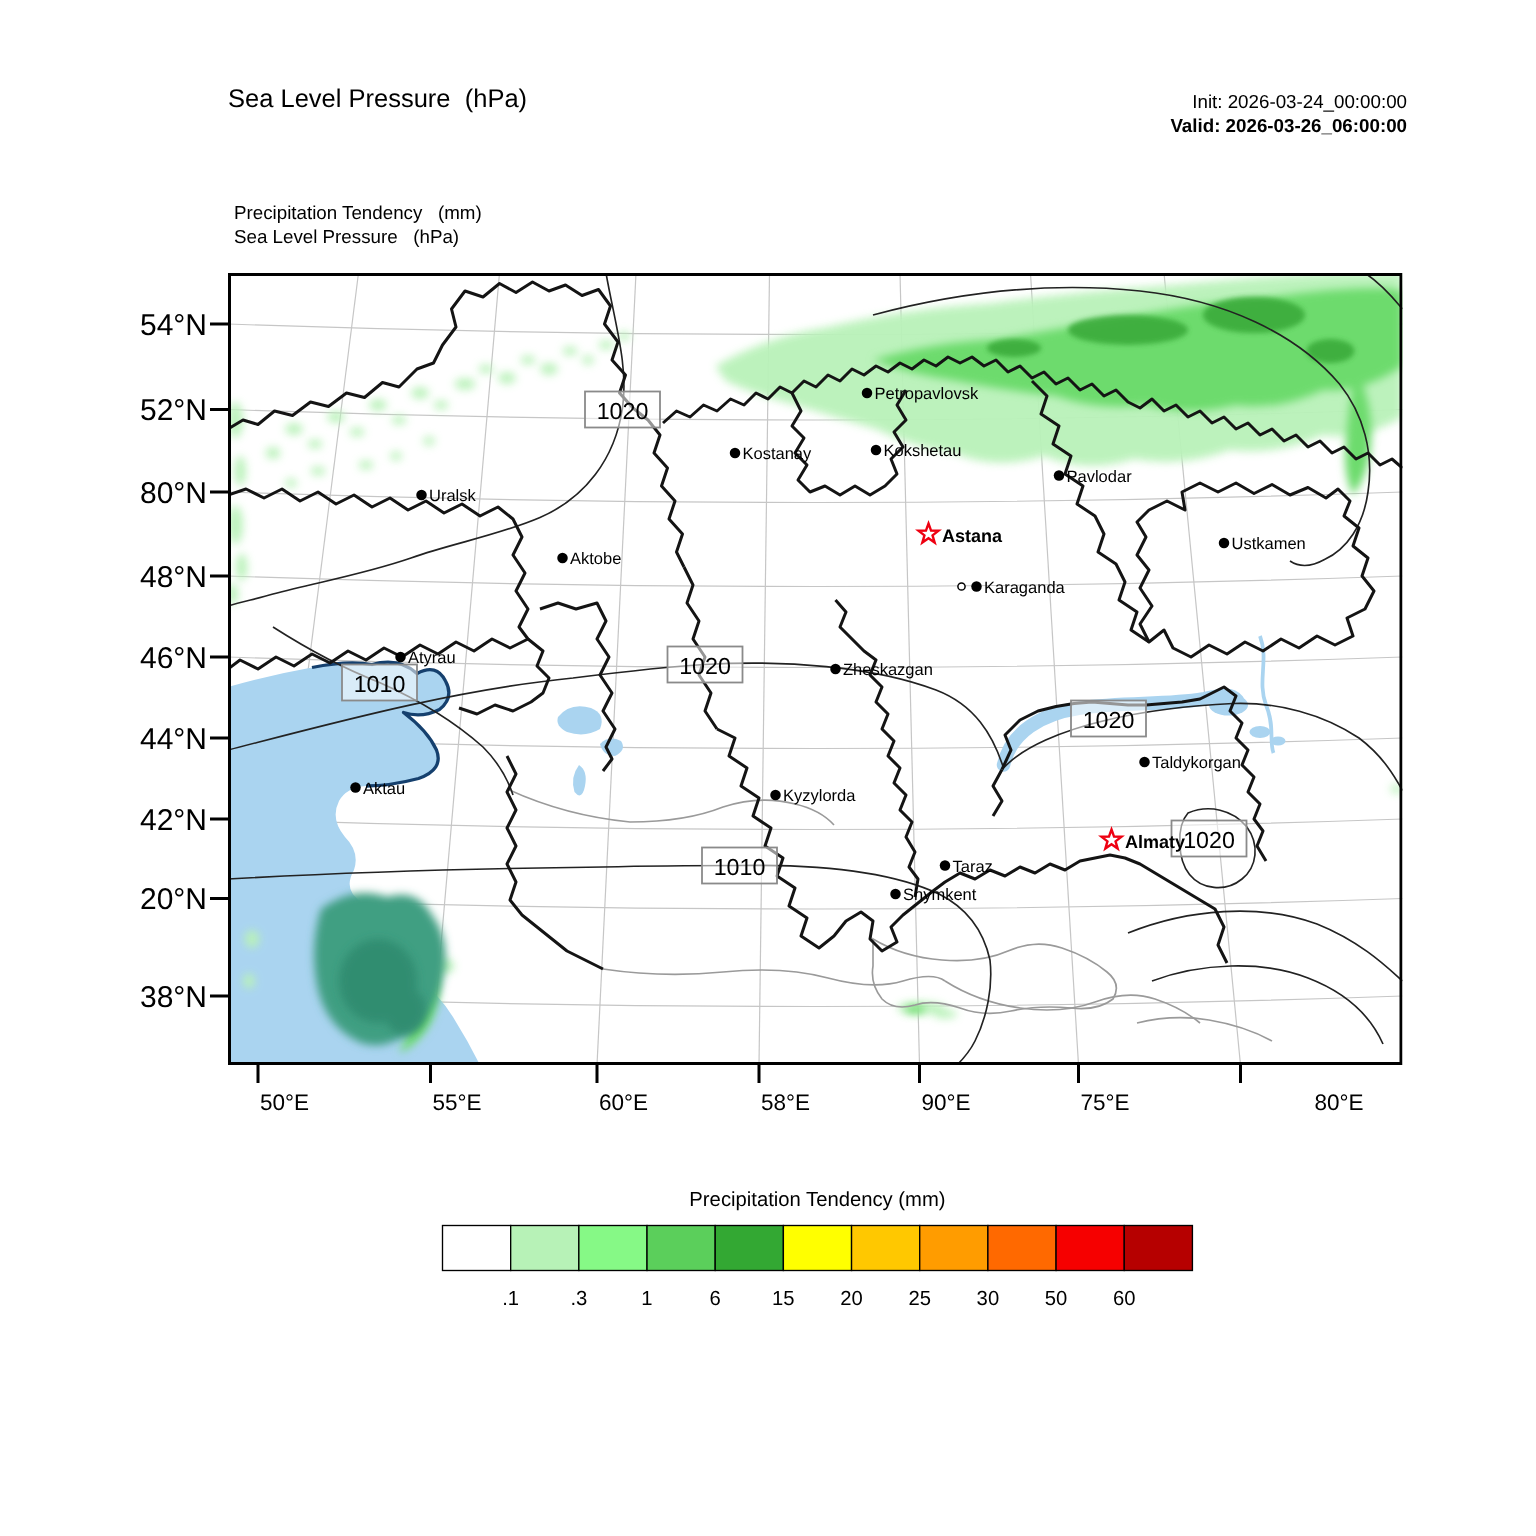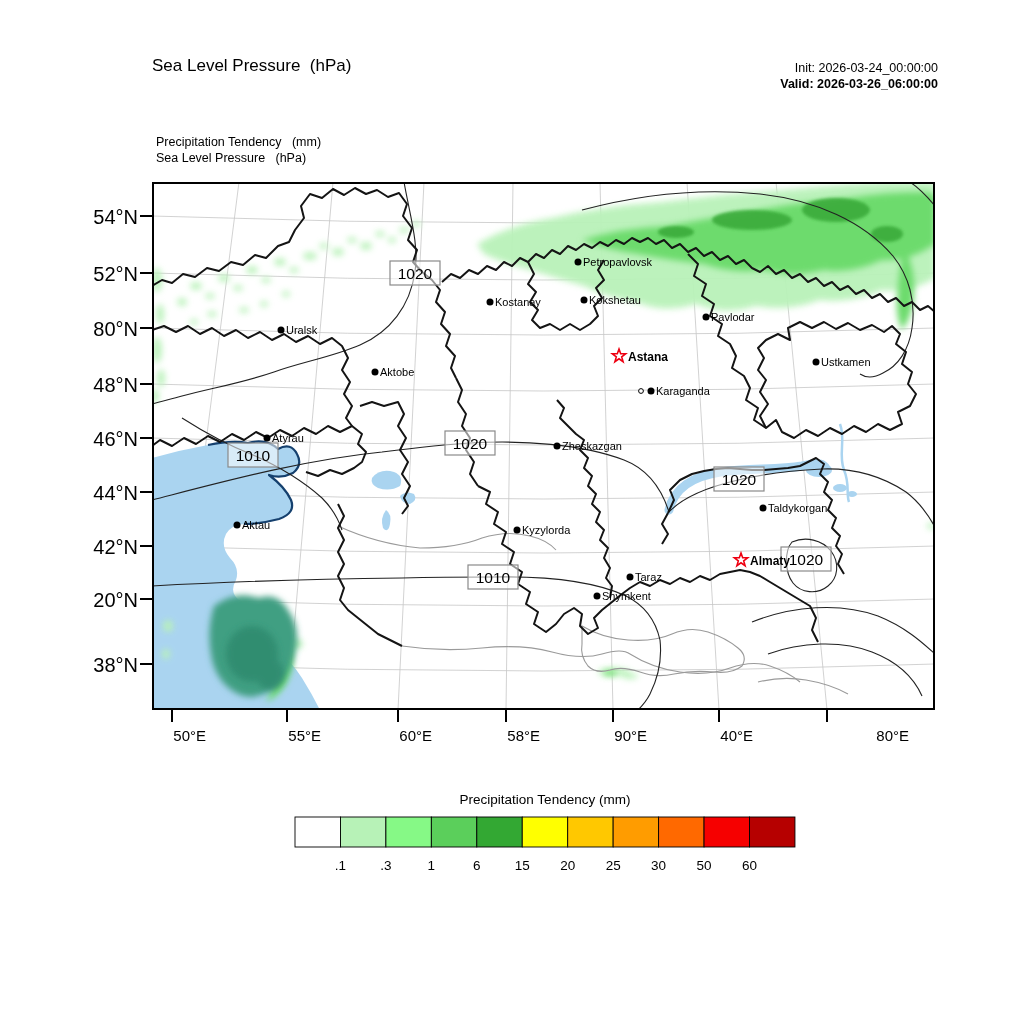--- a/index.html
+++ b/index.html
@@ -57,21 +57,21 @@
   <div class="tick-h" style="top:491px"></div>
   <div class="tick-h" style="top:545px"></div>
   <div class="tick-h" style="top:598px"></div>
   <div class="tick-h" style="top:663px"></div>
 
   <div class="lon-lbl" style="left:142px">50°E</div>
   <div class="lon-lbl" style="left:257px">55°E</div>
   <div class="lon-lbl" style="left:368px">60°E</div>
   <div class="lon-lbl" style="left:476px">58°E</div>
   <div class="lon-lbl" style="left:583px">90°E</div>
-  <div class="lon-lbl" style="left:689px">40°E</div>
+  <div class="lon-lbl" style="left:689px">75°E</div>
   <div class="lon-lbl" style="left:845px">80°E</div>
 
   <div class="tick-v" style="left:171px"></div>
   <div class="tick-v" style="left:286px"></div>
   <div class="tick-v" style="left:397px"></div>
   <div class="tick-v" style="left:505px"></div>
   <div class="tick-v" style="left:612px"></div>
   <div class="tick-v" style="left:718px"></div>
   <div class="tick-v" style="left:826px"></div>
 

